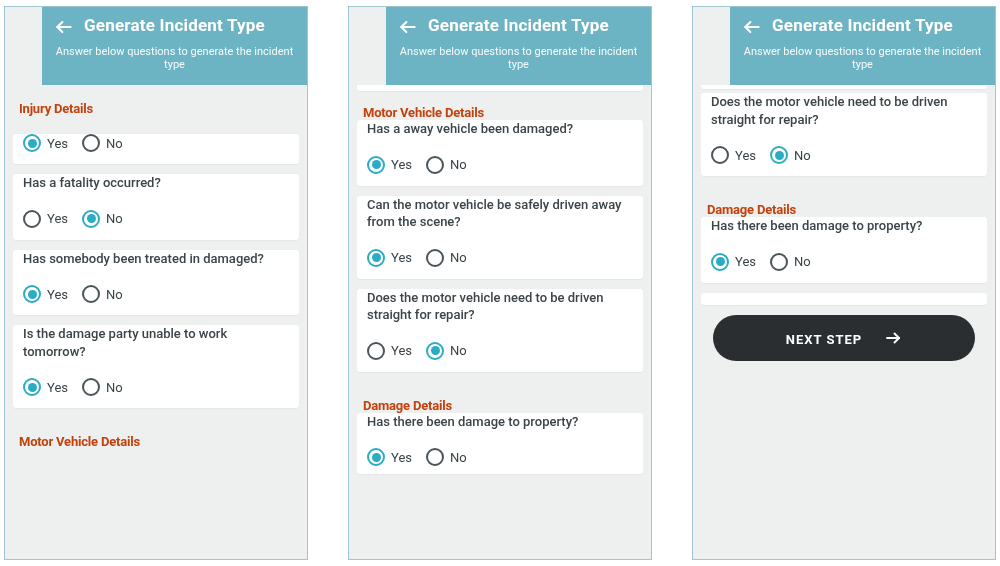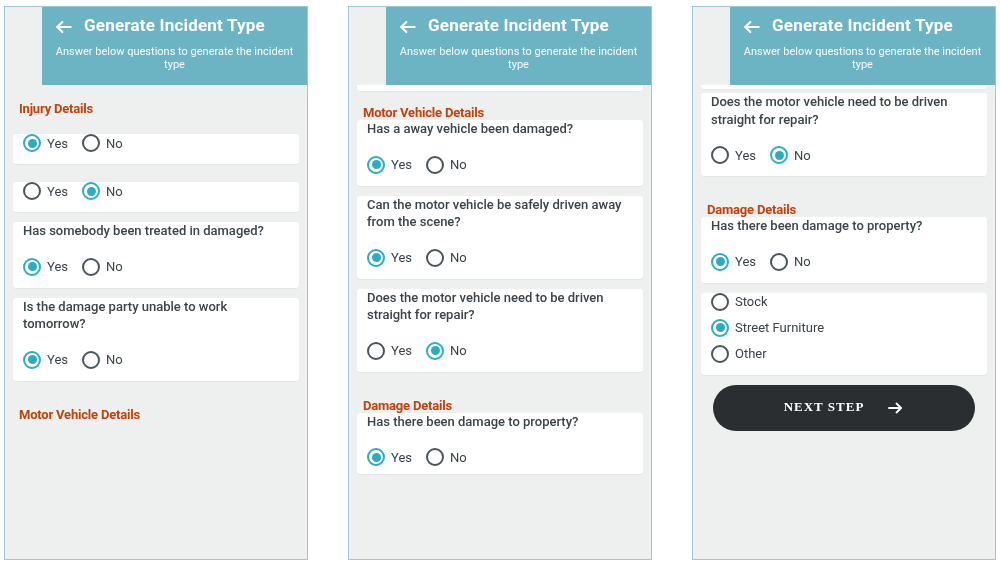--- a/index.html
+++ b/index.html
@@ -121,25 +121,24 @@
     background: #2a2e31;
     color: #fff;
     border-radius: 26px;
     padding: 14px 0;
     margin: 8px 12px 0 12px;
     text-align: center;
     font-size: 13px;
     font-weight: 700;
     letter-spacing: 1px;
     display: flex;
-    align-items: flex-start;
+    align-items: flex-end;
     justify-content: center;
     gap: 22px;
     cursor: pointer;
-    font-family: Liberation Serif, serif;
   }
   .next-btn svg { stroke: #fff; }
   .partial-top {
     background:#fff;
     height:6px;
     border-radius:0 0 3px 3px;
     margin-bottom:4px;
     box-shadow: 0 1px 1px rgba(0,0,0,0.04);
   }
 </style>
@@ -167,20 +166,21 @@
             <span>Yes</span>
           </div>
         <div class="radio-item">
             <span class="radio-circle"></span>
             <span>No</span>
           </div>
       </div>
     </div>
 
     <div class="card">
+      <div class="card-q">Has a fatality occurred?</div>
       <div class="radio-row">
         <div class="radio-item">
             <span class="radio-circle"></span>
             <span>Yes</span>
           </div>
         <div class="radio-item">
             <span class="radio-circle selected"></span>
             <span>No</span>
           </div>
       </div>
@@ -331,34 +331,20 @@
             <span>Yes</span>
           </div>
         <div class="radio-item">
             <span class="radio-circle"></span>
             <span>No</span>
           </div>
       </div>
     </div>
 
     <div class="card">
-      <div class="radio-col">
-        <div class="radio-item">
-            <span class="radio-circle"></span>
-            <span>Stock</span>
-          </div>
-        <div class="radio-item">
-            <span class="radio-circle selected"></span>
-            <span>Street Furniture</span>
-          </div>
-        <div class="radio-item">
-            <span class="radio-circle"></span>
-            <span>Other</span>
-          </div>
-      </div>
     </div>
 
     <div class="next-btn">
       <span>NEXT STEP</span>
       <svg width="18" height="18" viewBox="0 0 24 24" fill="none" stroke-width="2.5" stroke-linecap="round" stroke-linejoin="round">
           <line x1="4" y1="12" x2="20" y2="12"></line>
           <polyline points="14 6 20 12 14 18"></polyline>
         </svg>
     </div>
   </div>

